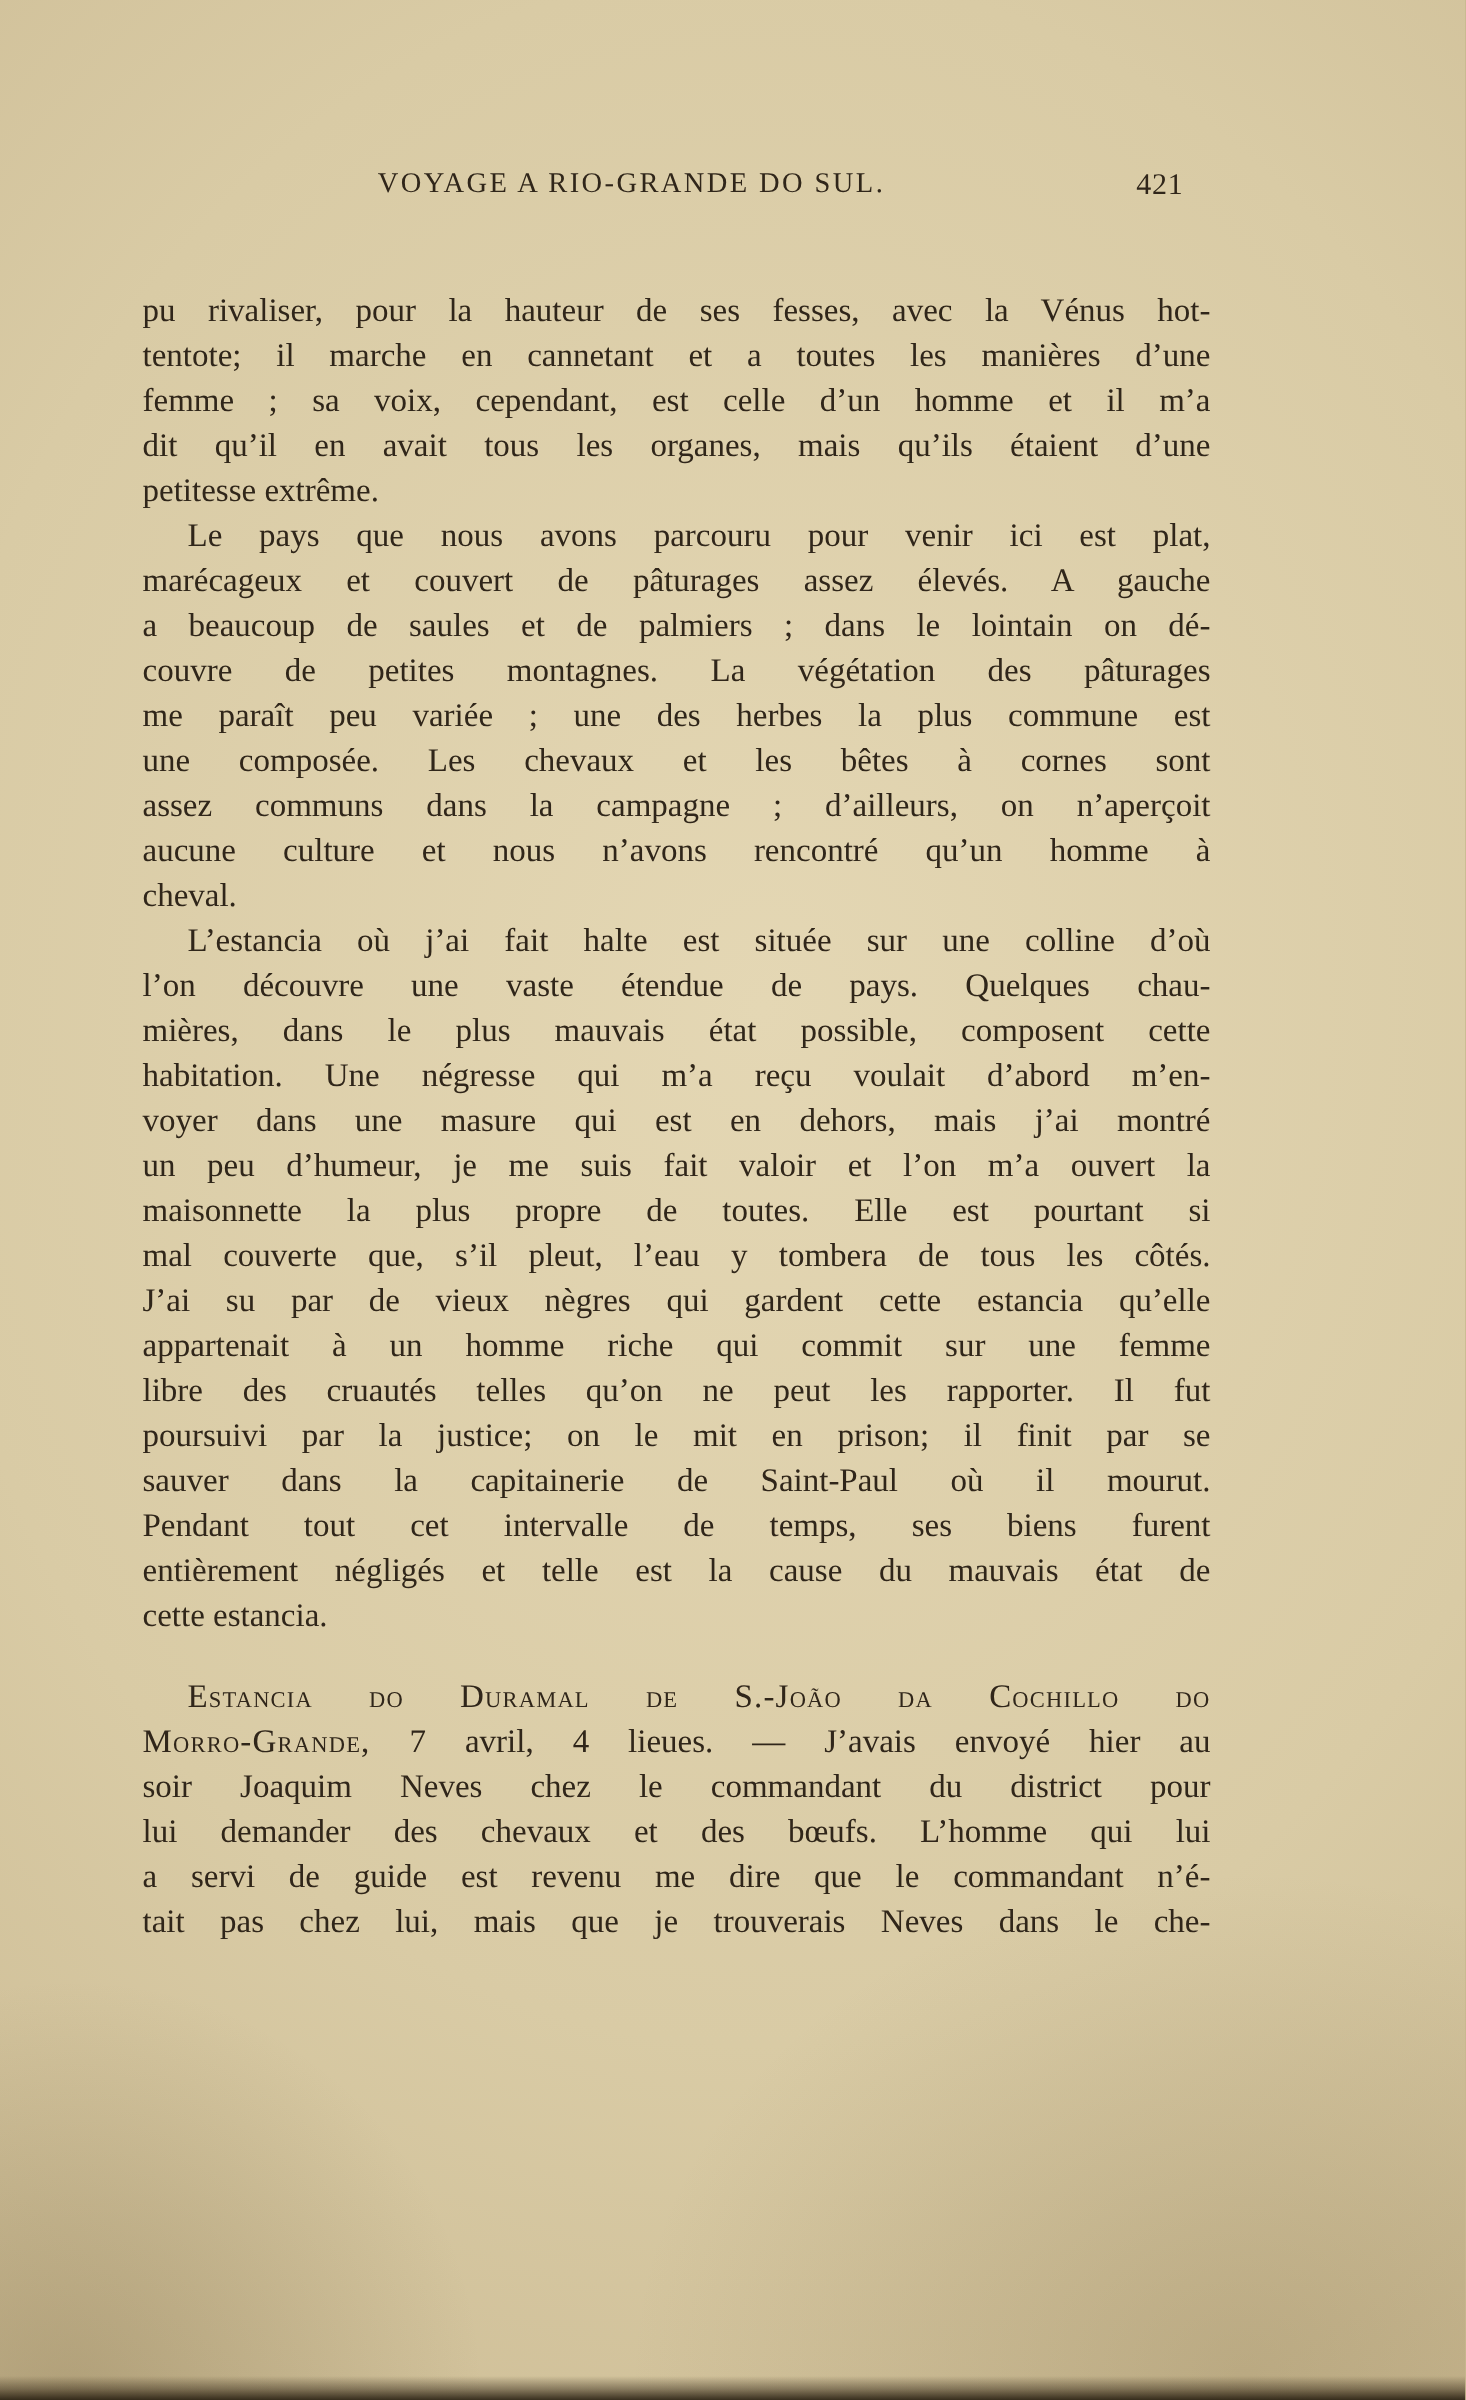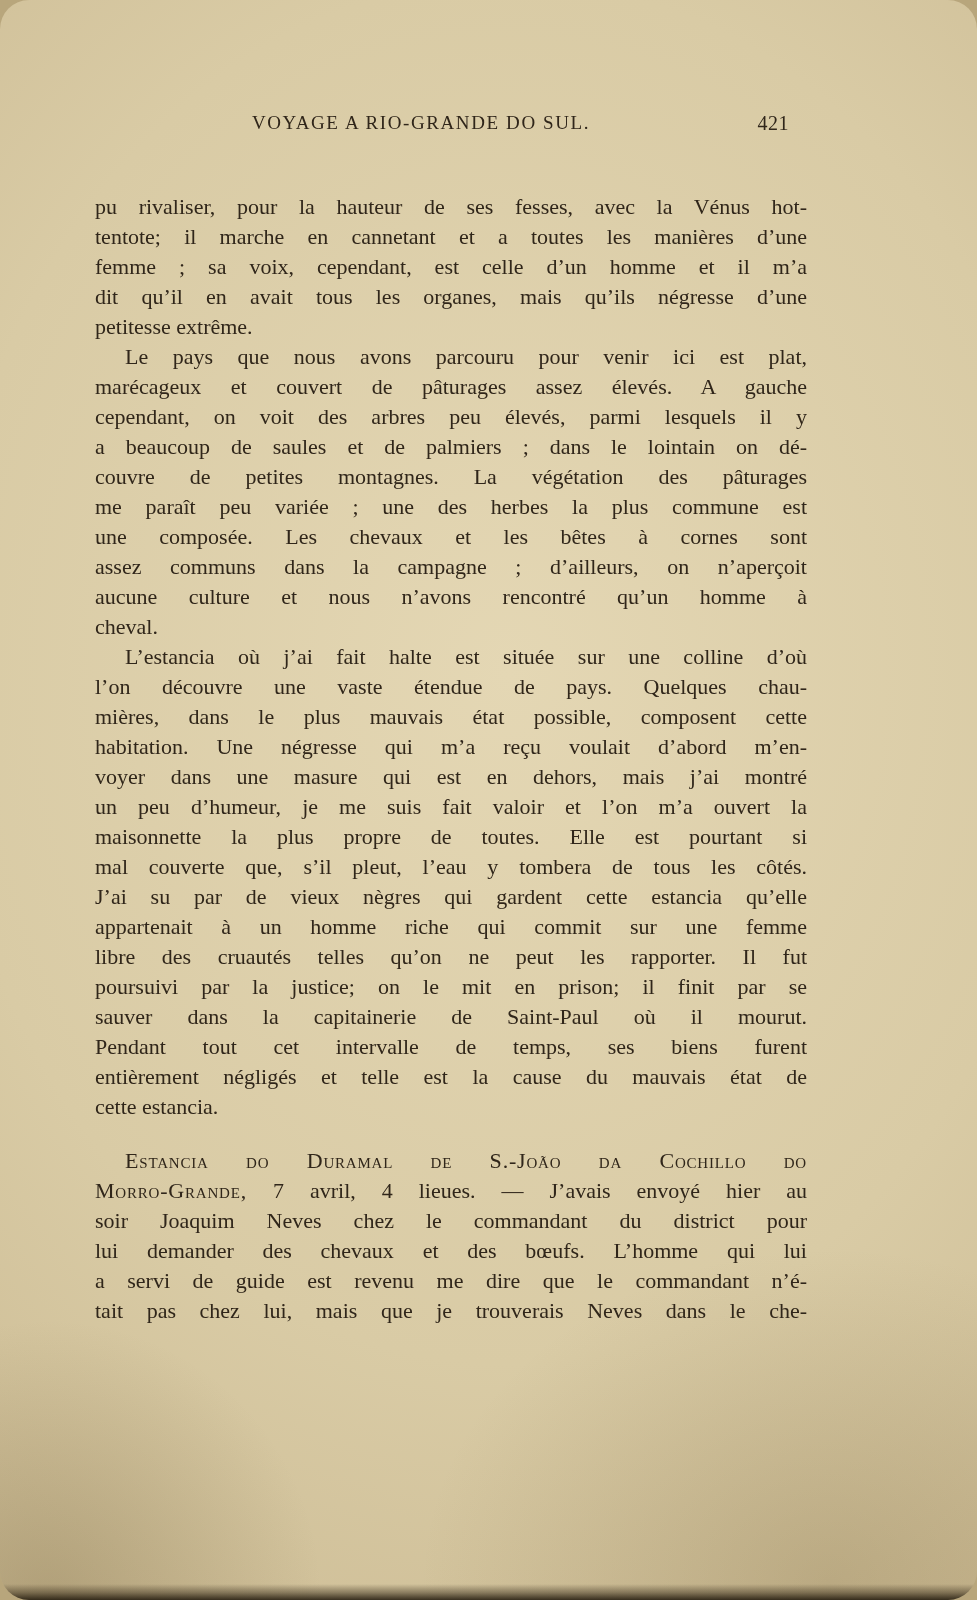--- a/index.html
+++ b/index.html
@@ -13,21 +13,20 @@
   .page {
     position: relative;
     width: 977px;
     height: 1600px;
     overflow: hidden;
     background-color: var(--paper);
     background-image:
       radial-gradient(ellipse 120% 90% at 52% 42%, var(--paper-light) 0%, var(--paper) 48%, var(--paper-dark) 92%, #b3a076 100%);
     font-family: "Liberation Serif", "DejaVu Serif", serif;
     color: var(--ink);
-    border-radius: 29px;
   }
   
   .page::after {
     content: "";
     position: absolute;
     left: 0; right: 0; bottom: 0;
     height: 16px;
     background: linear-gradient(to bottom, rgba(50,38,20,0) 0%, rgba(45,34,18,0.45) 55%, rgba(30,22,10,0.85) 100%);
     pointer-events: none;
   }
@@ -90,27 +89,26 @@
   <div class="content">
     <div class="running-head">
       <span class="title">VOYAGE A RIO-GRANDE DO SUL.</span>
       <span class="folio">421</span>
     </div>
     <div class="body-text" id="body-text">
         <div class="paragraph">
           <div class="line"><span>pu rivaliser, pour la hauteur de ses fesses, avec la Vénus hot-</span></div>
           <div class="line"><span>tentote; il marche en cannetant et a toutes les manières d’une</span></div>
           <div class="line"><span>femme ; sa voix, cependant, est celle d’un homme et il m’a</span></div>
-          <div class="line"><span>dit qu’il en avait tous les organes, mais qu’ils négresse d’une</span></div>
+          <div class="line"><span>dit qu’il en avait tous les organes, mais qu’ils étaient d’une</span></div>
           <div class="line last"><span>petitesse extrême.</span></div>
         </div>
         <div class="paragraph">
           <div class="line indent"><span>Le pays que nous avons parcouru pour venir ici est plat,</span></div>
           <div class="line"><span>marécageux et couvert de pâturages assez élevés. A gauche</span></div>
-          <div class="line"><span>cependant, on voit des arbres peu élevés, parmi lesquels il y</span></div>
           <div class="line"><span>a beaucoup de saules et de palmiers ; dans le lointain on dé-</span></div>
           <div class="line"><span>couvre de petites montagnes. La végétation des pâturages</span></div>
           <div class="line"><span>me paraît peu variée ; une des herbes la plus commune est</span></div>
           <div class="line"><span>une composée. Les chevaux et les bêtes à cornes sont</span></div>
           <div class="line"><span>assez communs dans la campagne ; d’ailleurs, on n’aperçoit</span></div>
           <div class="line"><span>aucune culture et nous n’avons rencontré qu’un homme à</span></div>
           <div class="line last"><span>cheval.</span></div>
         </div>
         <div class="paragraph">
           <div class="line indent"><span>L’estancia où j’ai fait halte est située sur une colline d’où</span></div>

